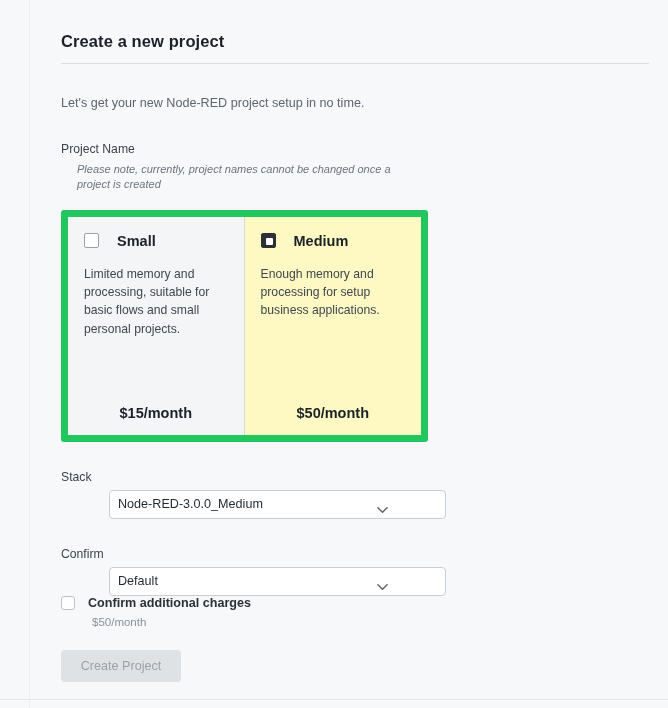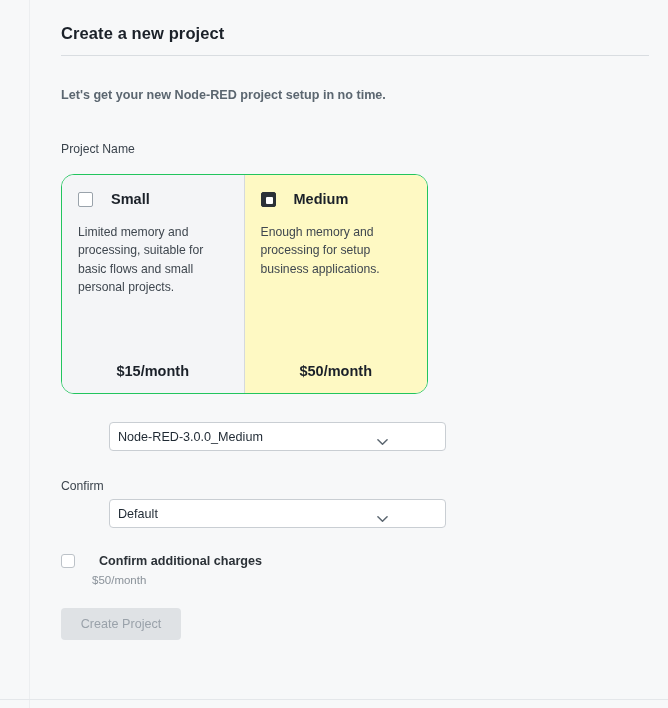--- a/index.html
+++ b/index.html
@@ -29,35 +29,34 @@
   .content {
     position: absolute;
     left: 61px;
     top: 0;
     width: 592px;
   }
   .page-title {
     font-size: 16.5px;
     font-weight: bold;
     color: #1b2129;
-    padding-top: 24px;
+    padding-top: 32px;
     padding-bottom: 12px;
     letter-spacing: 0.1px;
   }
   .title-rule {
     height: 1px;
     background: #d9dde1;
     width: 588px;
     margin-bottom: 32px;
   }
   .intro {
     font-size: 12.6px;
     color: #5b6670;
-    margin-bottom: 40px;
-    font-weight: bold;
+    margin-bottom: 32px;
   }
   .field-label {
     font-size: 12.2px;
     color: #3b444d;
     margin-bottom: 6px;
   }
   .name-row {
     display: flex;
     align-items: center;
     gap: 12px;
@@ -93,22 +92,22 @@
     color: #6b757e;
     margin-top: 6px;
     margin-left: 16px;
     width: 330px;
     line-height: 1.35;
   }
   .plans {
     display: flex;
     margin-top: 18px;
     width: 367px;
-    border: 1px solid #22c55e;
-    border-radius: 13px;
+    border: 7px solid #22c55e;
+    border-radius: 3px;
     overflow: hidden;
   }
   .plan {
     width: 183px;
     padding: 16px 16px 14px 16px;
     display: flex;
     flex-direction: column;
     min-height: 218px;
     position: relative;
   }
@@ -186,22 +185,21 @@
   }
   .chev {
     position: absolute;
     right: 10px;
     top: 10px;
     pointer-events: none;
   }
   .confirm-row {
     display: flex;
     align-items: center;
-    gap: 24px;
-    margin-top: 26px;
+    gap: 13px;
   }
   .checkbox {
     width: 14px;
     height: 14px;
     border: 1px solid #bcc2c8;
     background: #ffffff;
     border-radius: 3px;
     flex: none;
   }
   .confirm-label {
@@ -243,20 +241,21 @@
   <div class="left-rail"></div>
 
   <div class="content">
 
     <div class="page-title">Create a new project</div>
     <div class="title-rule"></div>
 
     <div class="intro">Let's get your new Node-RED project setup in no time.</div>
 
     <div class="field-label">Project Name</div>
+    <div class="note">Please note, currently, project names cannot be changed once a project is created</div>
 
     <div class="plans">
       <div class="plan small">
         <div class="plan-head">
           <span class="radio-box"></span>
           <span class="plan-name">Small</span>
         </div>
         <div class="plan-desc">Limited memory and processing, suitable for basic flows and small personal projects.</div>
         <div class="plan-price">$15/month</div>
       </div>
@@ -265,20 +264,21 @@
           <span class="radio-box checked"></span>
           <span class="plan-name">Medium</span>
         </div>
         <div class="plan-desc">Enough memory and processing for setup business applications.</div>
         <div class="plan-price">$50/month</div>
       </div>
     </div>
 
     <div class="section-gap"></div>
 
+    <div class="field-label">Stack</div>
     <div class="select-wrap">
       <select class="select">
         <option selected="">Node-RED-3.0.0_Medium</option>
       </select>
       <span class="chev">
         <svg width="11" height="8" viewBox="0 0 12 8" fill="none" stroke="#5b6670" stroke-width="1.6" stroke-linecap="round" stroke-linejoin="round">
           <polyline points="1 1.5 6 6.5 11 1.5"></polyline>
         </svg>
       </span>
     </div>

